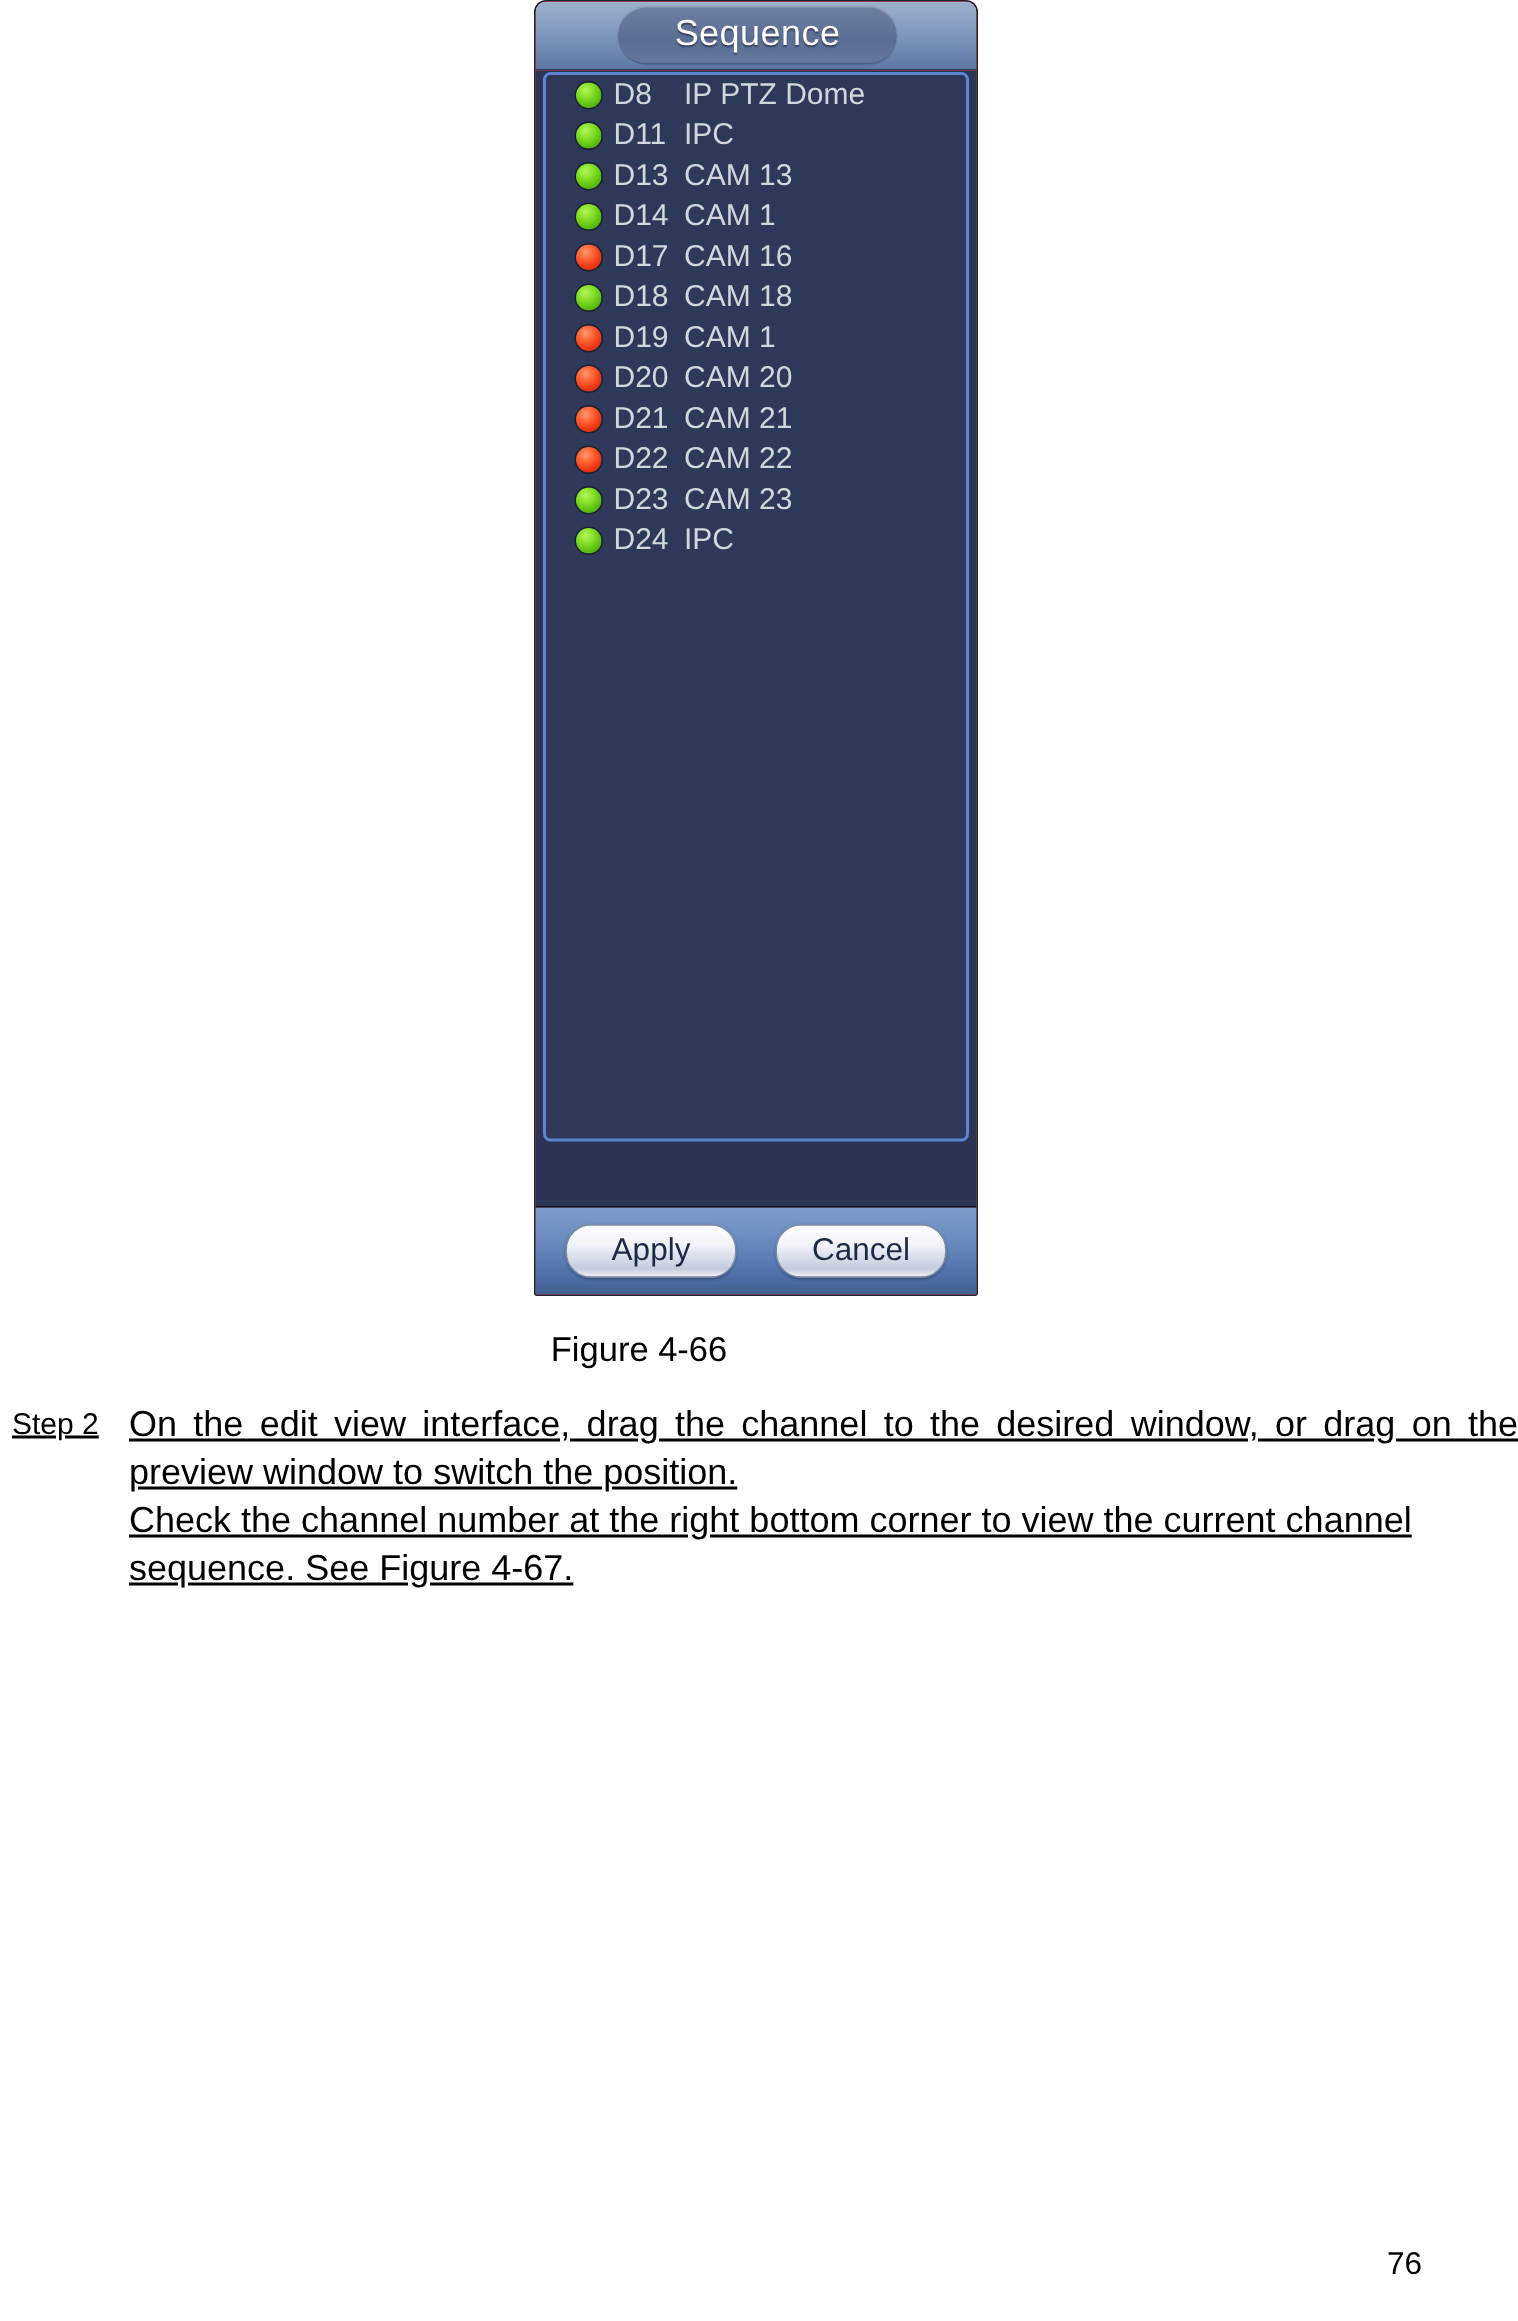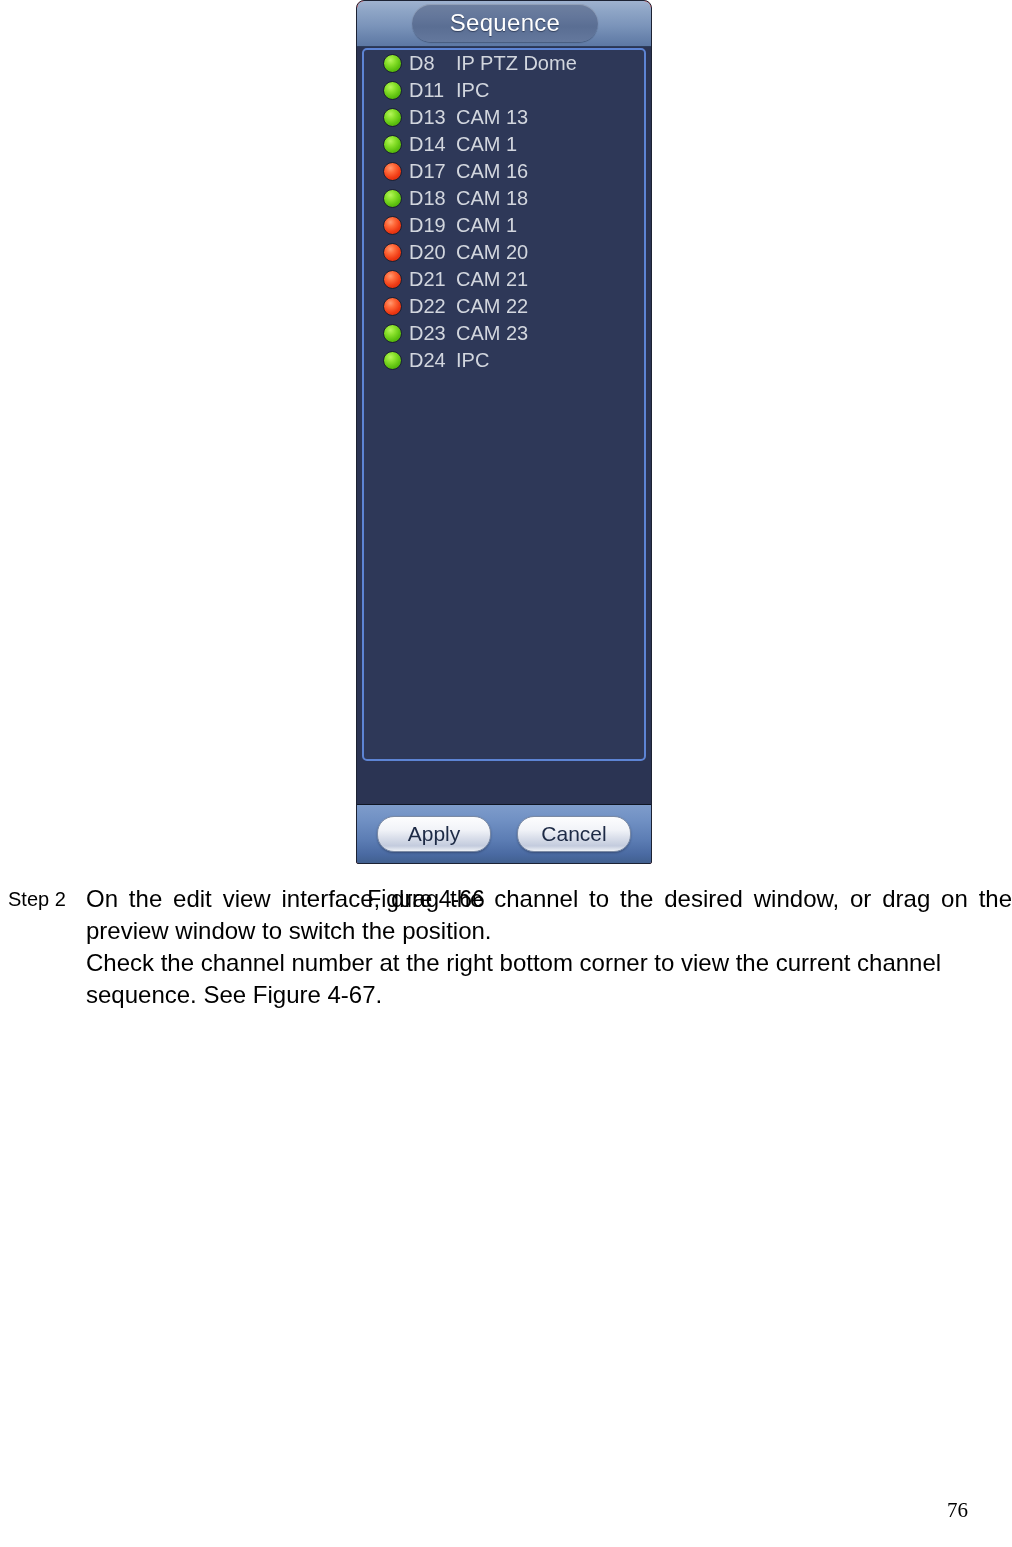--- a/index.html
+++ b/index.html
@@ -172,22 +172,23 @@
     left: 0;
     top: 886px;
     width: 852px;
     text-align: center;
     font-size: 23px;
     color: #000;
   }
   #step-block {
     position: absolute;
     left: 8px;
-    top: 883px;
+    top: 934px;
     width: 1004px;
+    text-decoration: underline;
   }
   .step-row {
     display: flex;
     align-items: flex-start;
   }
   .step-label {
     width: 78px;
     flex: 0 0 auto;
     font-size: 20px;
     line-height: 32px;
@@ -199,23 +200,23 @@
   }
   .p-justify {
     text-align: justify;
     text-justify: inter-word;
   }
   .p-plain {
     text-align: left;
   }
   #page-number {
     position: absolute;
-    right: 44px;
+    right: 64px;
     top: 1498px;
-    font-family: Liberation Serif, serif;
+    font-family: Liberation Sans, sans-serif;
     font-size: 21px;
     color: #000;
   }
 </style>
 </head>
 <body>
 
 <div id="sequence-dialog">
 
   <div class="dialog-titlebar">

